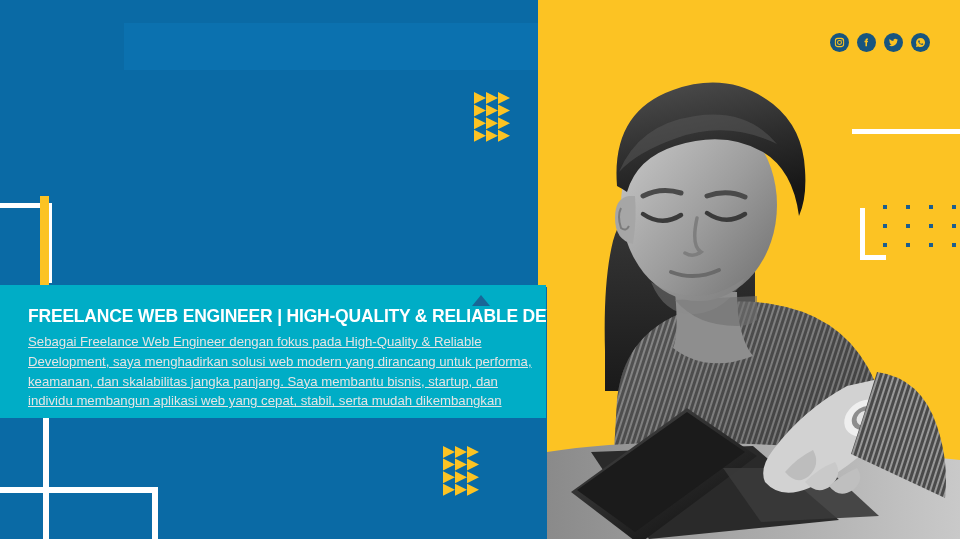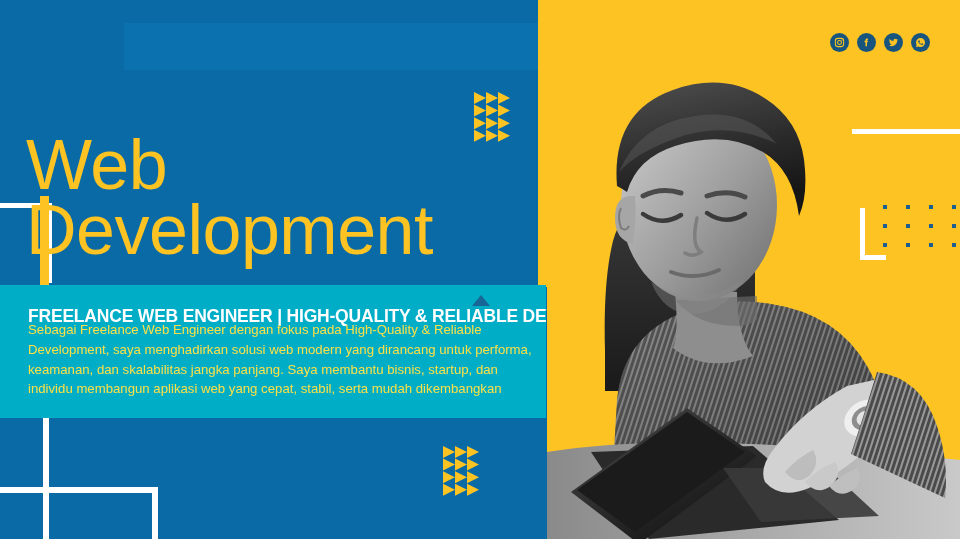--- a/index.html
+++ b/index.html
@@ -56,22 +56,22 @@
   .cyan-band{
     position:absolute; left:0; top:285px; width:546px; height:133px;
     background:#00adc6;
   }
   .kicker{
     position:absolute; left:28px; top:306px; width:512px;
     color:#ffffff; font-size:17.5px; font-weight:700;
     letter-spacing:-0.2px; white-space:nowrap;
   }
   .body-copy{
-    position:absolute; left:28px; top:320px; width:512px;
-    color:#fde047; font-size:13.2px; line-height:1.50; font-weight:400;
+    position:absolute; left:28px; top:332px; width:512px;
+    color:#e5e5e5; font-size:13.2px; line-height:1.50; font-weight:400;text-decoration:underline;
   }
   .mini-triangle{
     position:absolute; left:472px; top:295px;
     width:0;height:0;border-left:9px solid transparent;border-right:9px solid transparent;
     border-bottom:11px solid #1c5a8e; opacity:.85;
   }
 
   
   .yellow-panel{
     position:absolute; left:547px; top:0; width:413px; height:539px;
@@ -111,22 +111,20 @@
     <div class="top-faint-rect"></div>
 
     <div class="wl-h1"></div>
     <div class="wl-v1"></div>
     <div class="yl-v1"></div>
 
     <div class="wl-v2"></div>
     <div class="wl-h2"></div>
     <div class="wl-v3"></div>
 
-    <div class="title">Web
-Development</div>
 
     <div class="tri-grid" style="left:474px; top:92px;">
       <svg width="48" height="50" viewBox="0 0 48 50" aria-hidden="true">
         <g fill="#fcc323">
           <polygon points="0,0 12,6 0,12"></polygon>
             <polygon points="12,0 24,6 12,12"></polygon>
             <polygon points="24,0 36,6 24,12"></polygon>
           <polygon points="0,12.6 12,18.6 0,24.6"></polygon>
             <polygon points="12,12.6 24,18.6 12,24.6"></polygon>
             <polygon points="24,12.6 36,18.6 24,24.6"></polygon>

